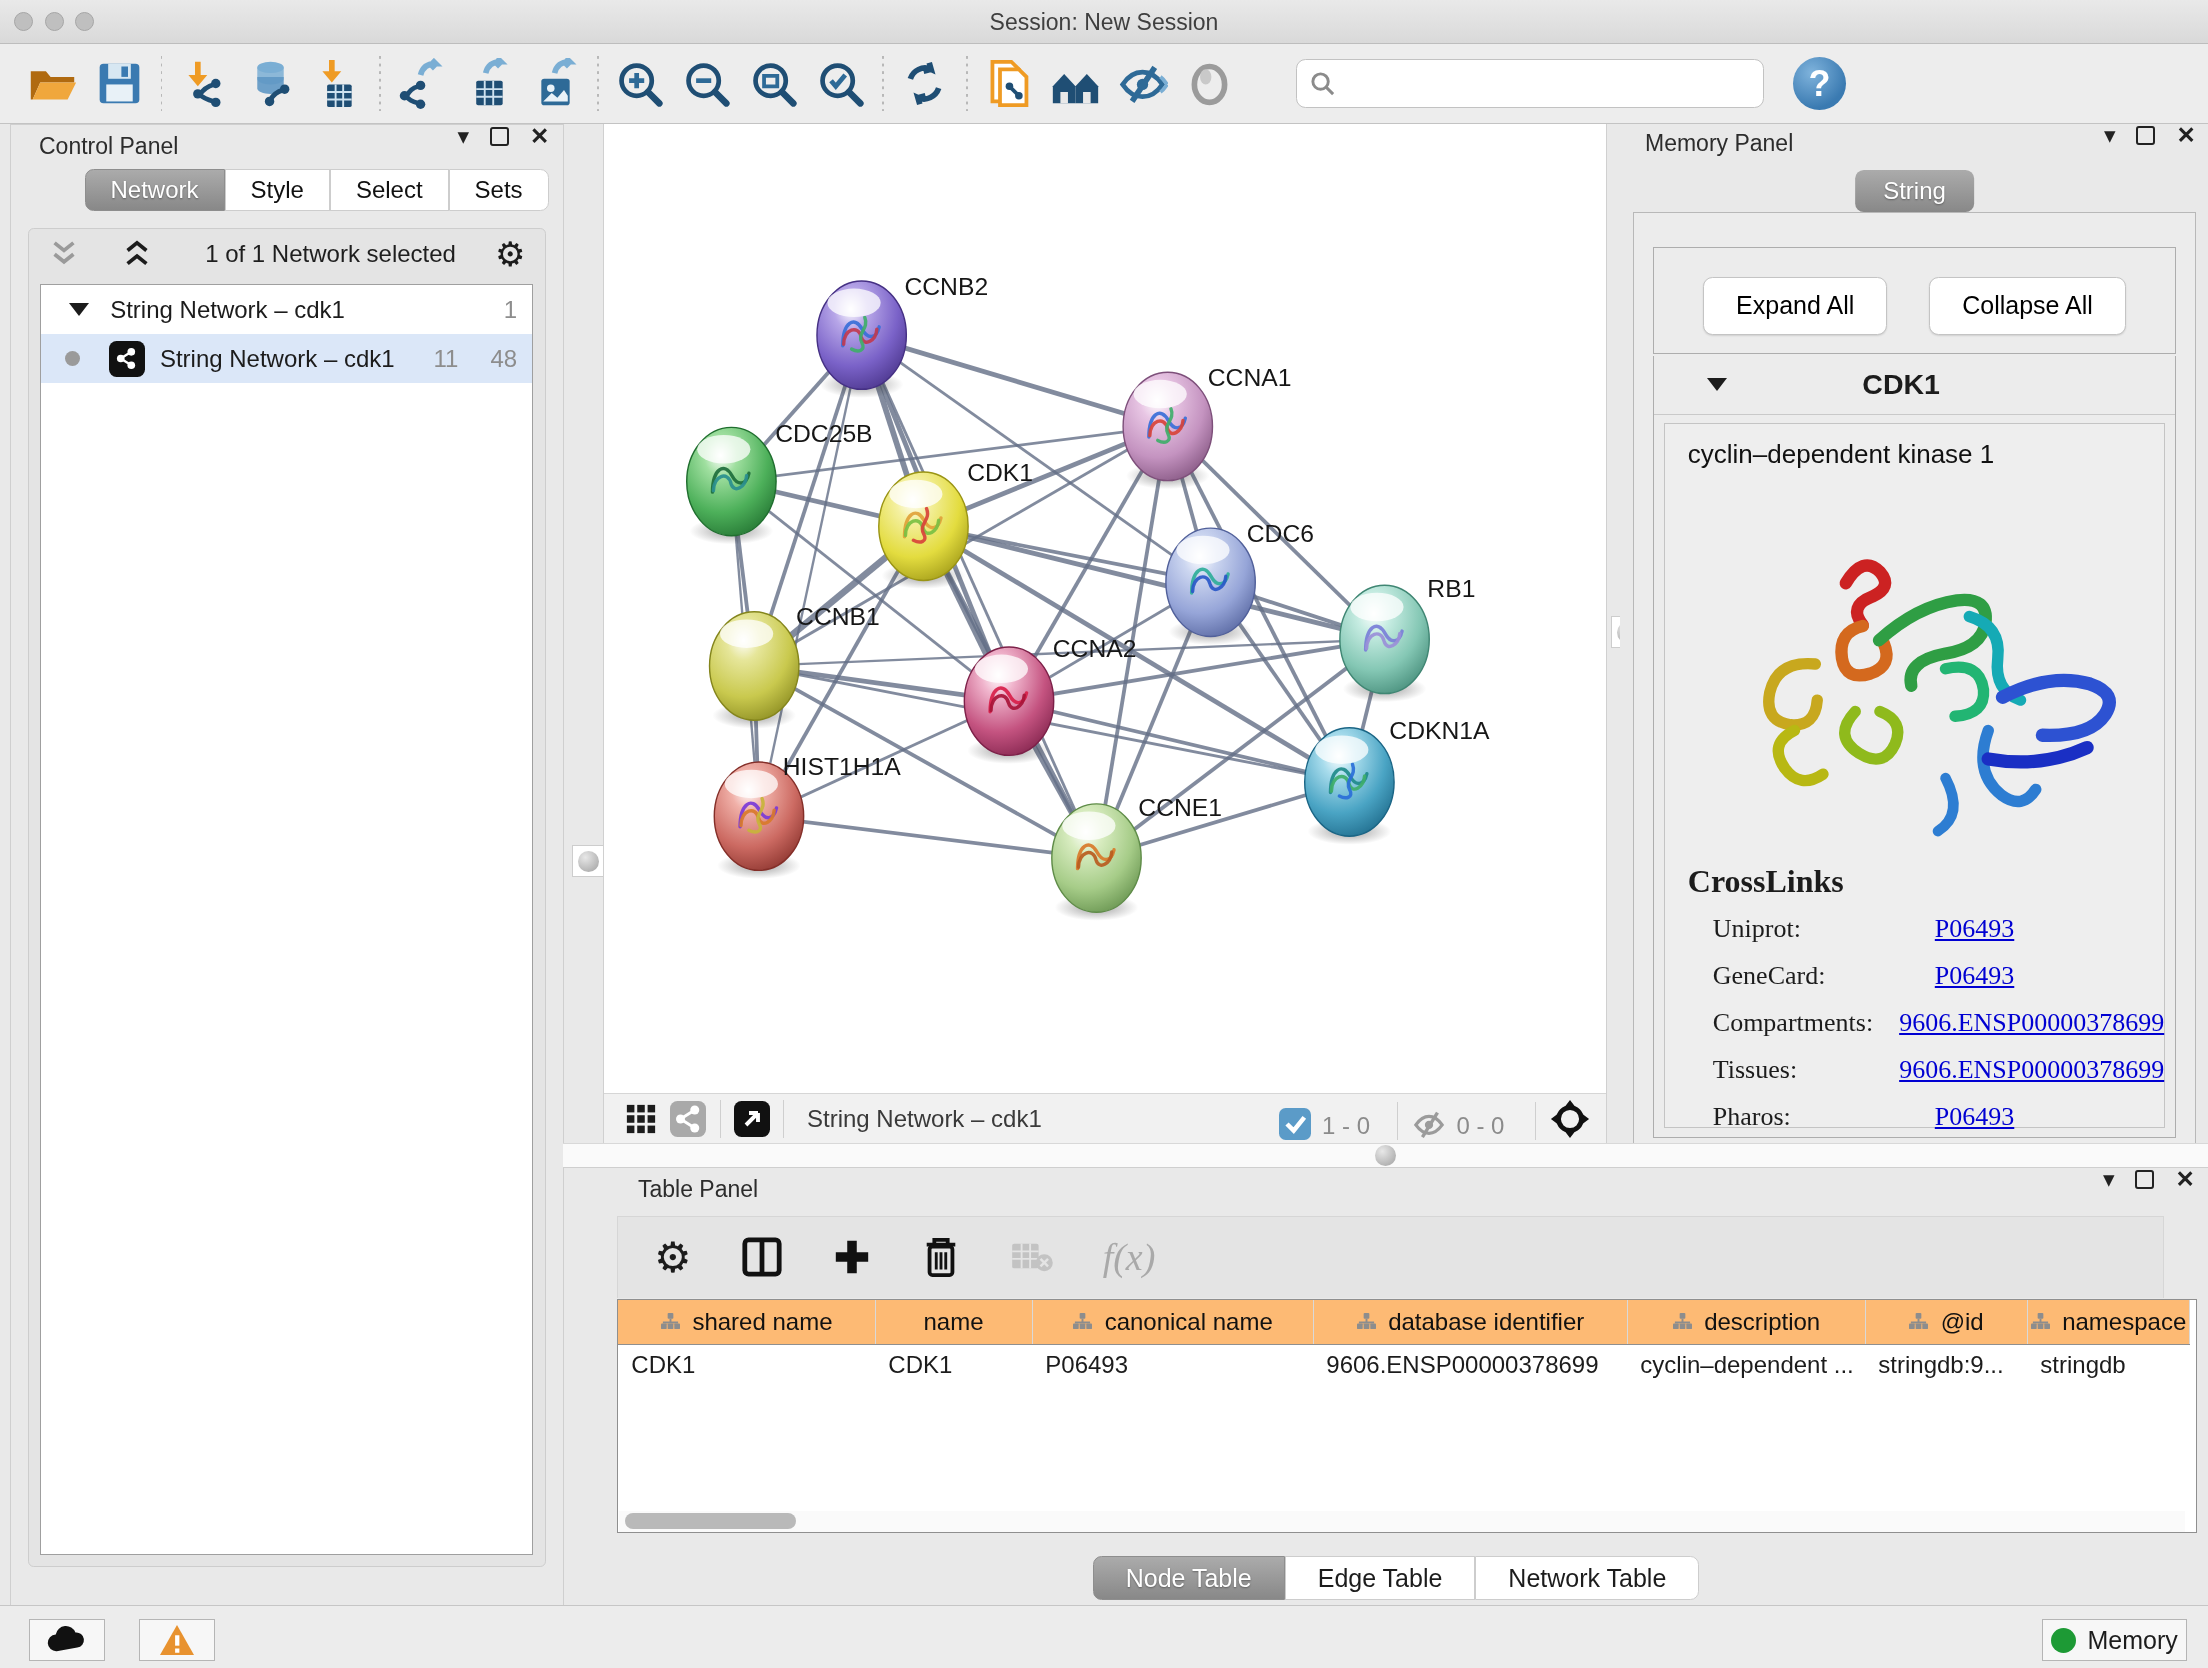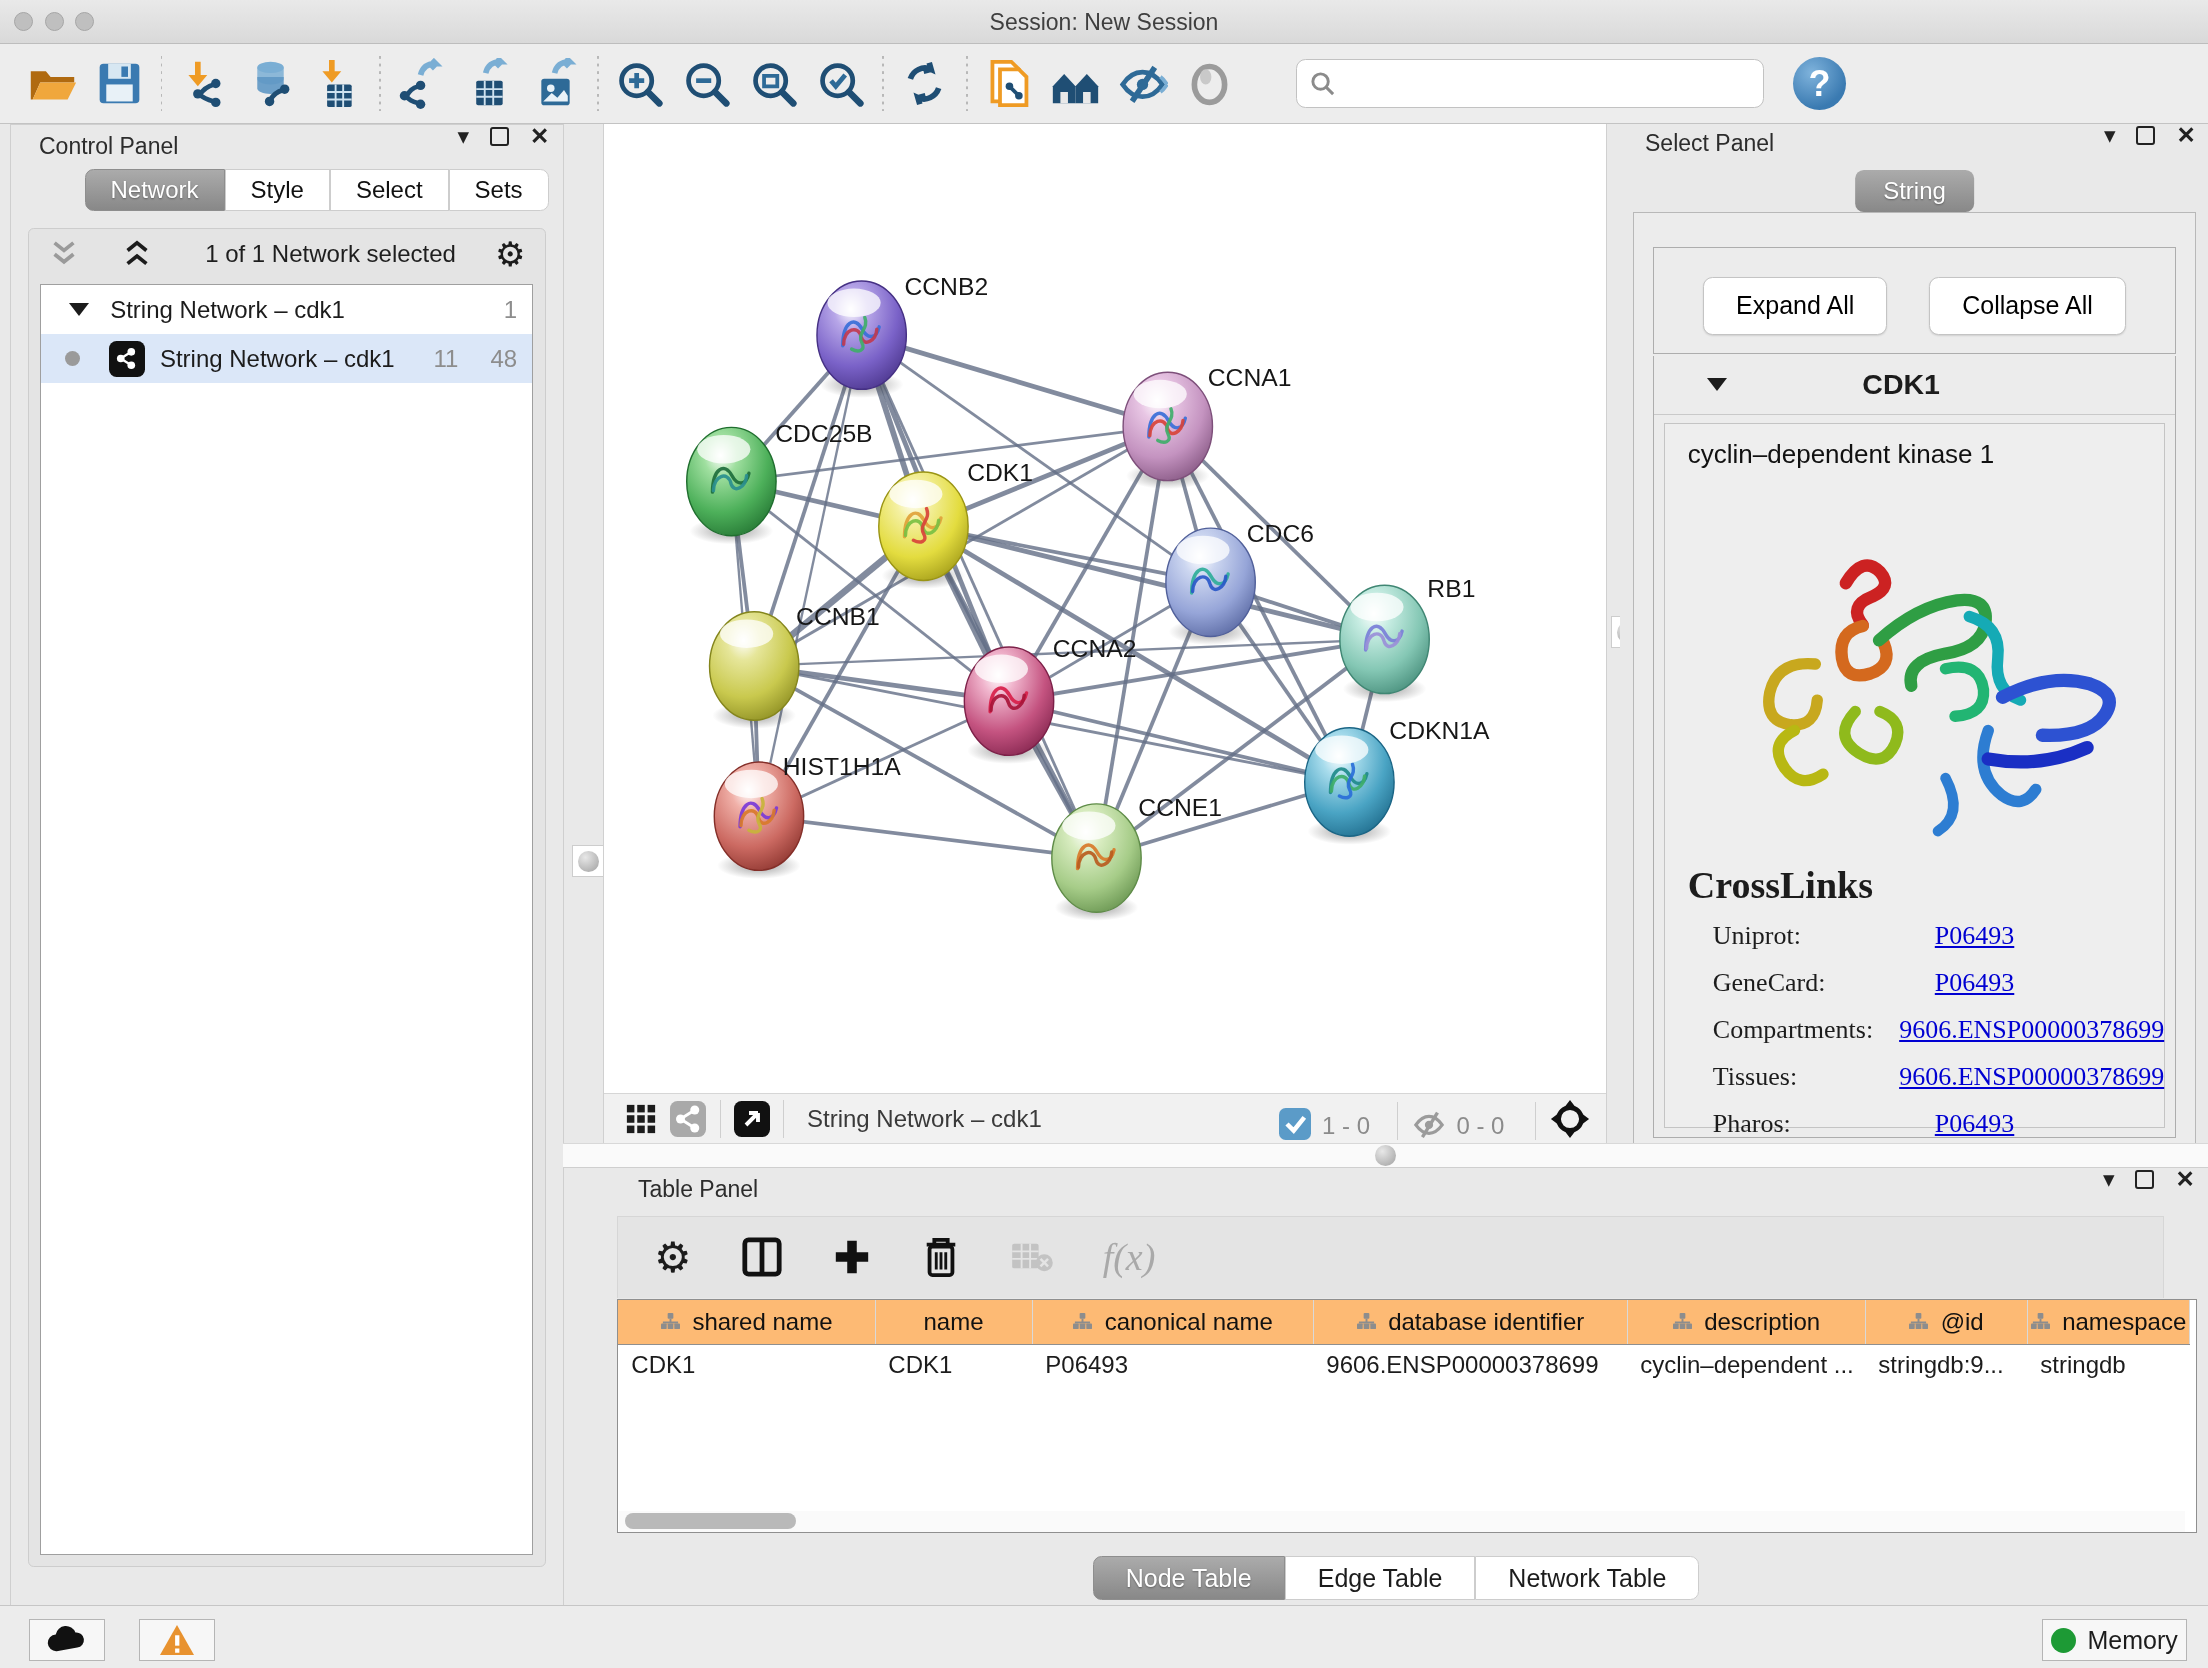--- a/index.html
+++ b/index.html
@@ -104,21 +104,21 @@
   .rp-entry { margin:1.9px 19px 0; border:1px solid #adadad; border-top:none; position:relative;
     height:calc(100% - 152px); background:#ececec; }
   .rp-entry-head { display:flex; align-items:center; height:59px; border-bottom:1px solid #c9c9c9; }
   .rp-entry-head .expander { margin-left:53px; }
   .gene-name { font-size:28.5px; font-weight:bold; margin-left:114px; }
   .rp-entry-body { position:absolute; left:9.5px; right:9.5px; top:67px; bottom:9.5px;
     border:1px solid #c4c4c4; background:#eee; padding:15px 0 11px 23px; }
   .gene-desc { font-size:26px; color:#111; }
   .protein-img { display:block; margin:23px auto 5.7px; }
   .crosslinks { font-family:"Liberation Serif", serif; margin-top:9.5px; }
-  .crosslinks h3 { font-size:38px; margin:5.7px 0 13.3px; }
+  .crosslinks h3 { font-size:32px; margin:5.7px 0 13.3px; }
   .xl-row { display:flex; font-size:26px; margin-bottom:17px; }
   .xl-row .xl-label { width:247px; padding-left:25px; }
   .xl-row a { color:#0000d2; text-decoration:underline; cursor:pointer; }
 
   
   .table-panel { position:absolute; left:563px; top:1168px; right:0; height:438px; background:#e9e9e9;
     border-left:1px solid #cfcfcf; }
   .tp-header { position:relative; height:42px; padding:7.6px 0 0 74px; }
   .tp-toolbar { margin:5.7px 44px 0 53px; height:82px; background:#e4e4e4; border:1px solid #d6d6d6;
     border-bottom:none; display:flex; align-items:center; gap:49px; padding-left:36px; }
@@ -668,21 +668,21 @@
       </span>
     </div>
   </main>
 
   <div class="vsplit-handle" style="left:1611px; top:616px;">
       <span class="knob"></span>
     </div>
 
   <aside class="results-panel">
     <div class="rp-header">
-      <span class="panel-title">Select Panel</span>
+      <span class="panel-title">Memory Panel</span>
       <span class="panel-ctrls">
         <span class="pc">▾</span>
         <span class="pc float"></span>
         <span class="pc" style="font-weight:bold">✕</span>
       </span>
     </div>
     <div class="rp-tab">String</div>
     <div class="rp-group">
       <div class="rp-buttons">
         <button class="rp-btn">Expand All</button>

